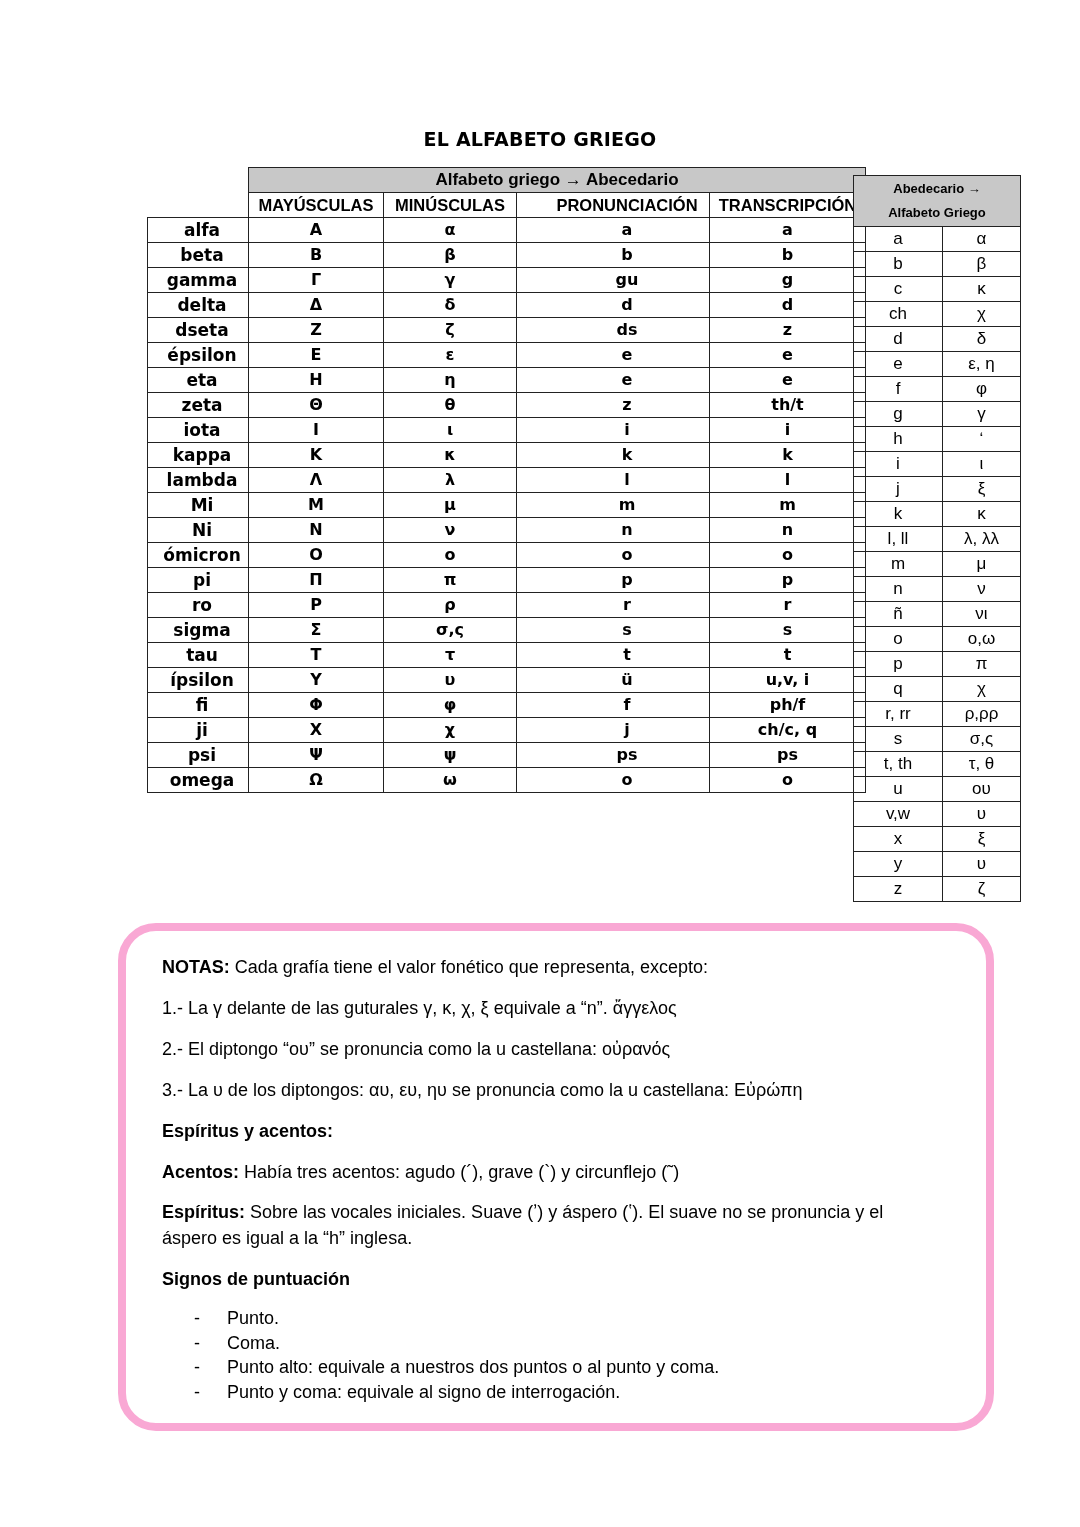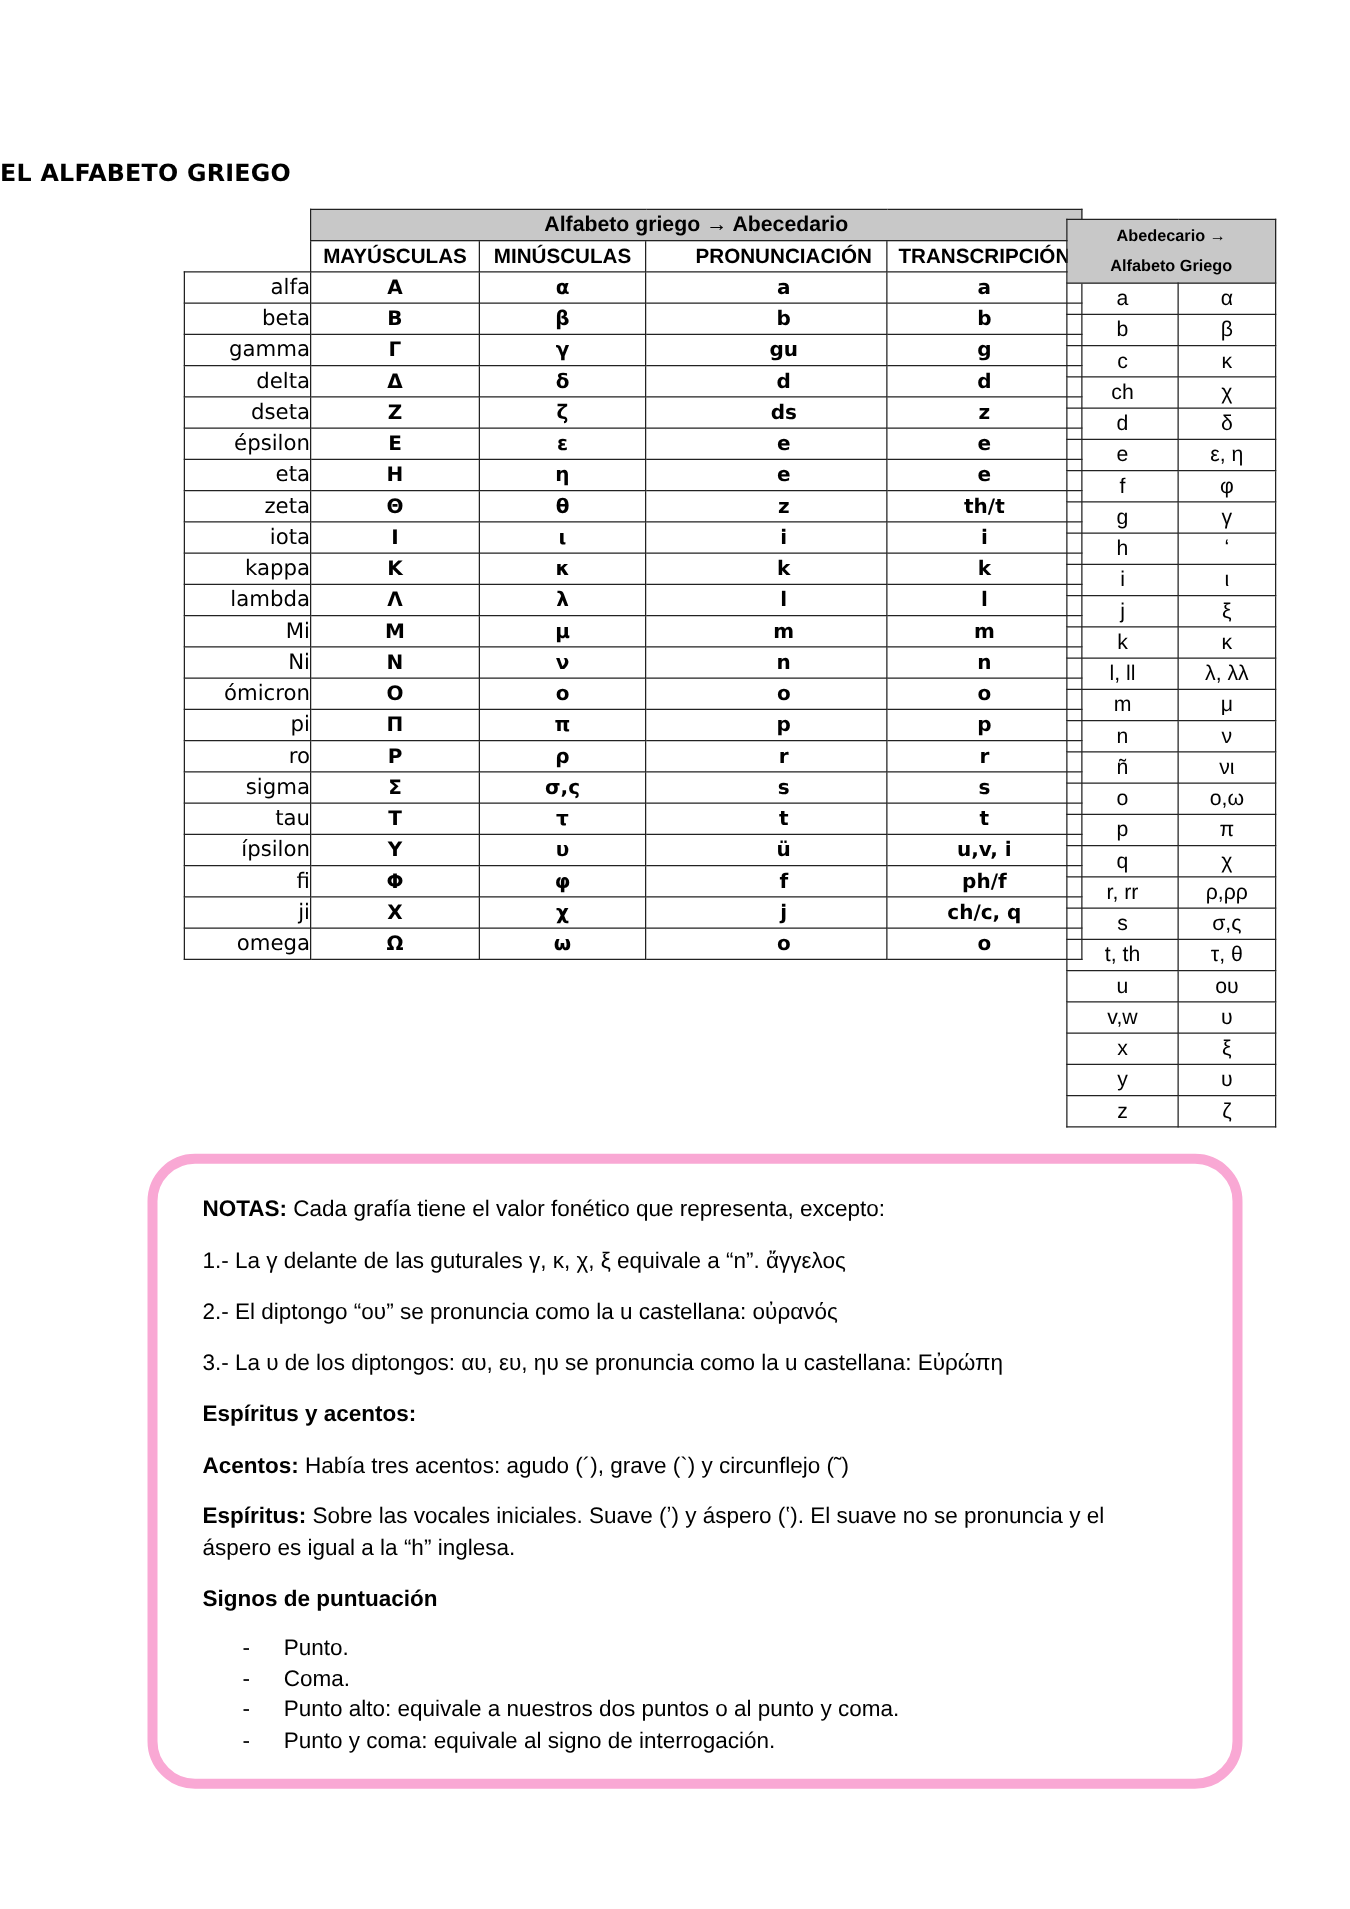--- a/index.html
+++ b/index.html
@@ -1,26 +1,26 @@
 <!DOCTYPE html>
 <html><head>
 <meta charset="utf-8">
 <style>
   html, body { margin: 0; padding: 0; background: #ffffff; }
   body { width: 1080px; height: 1527px; position: relative; overflow: hidden; color: #000; font-family: "Liberation Sans", sans-serif; }
 
-  .title { position: absolute; left: 0; width: 1080px; top: 128px; text-align: left; font-weight: 800; font-size: 19px; letter-spacing: 0.2px; font-family: "DejaVu Sans", sans-serif; }
+  .title { position: absolute; left: 0; width: 1080px; top: 128px; text-align: center; font-weight: 800; font-size: 19px; letter-spacing: 0.2px; font-family: "DejaVu Sans", sans-serif; }
 
   
   .main-table { position: absolute; left: 115px; top: 167px; border-collapse: collapse; font-family: "DejaVu Sans", sans-serif; margin-left: 32px; }
   .main-table td, .main-table th { border: 1.5px solid #222; padding: 0; height: 24px; line-height: 24px; }
   .main-table .blank { border: none; }
   .main-table .group-head { background: #c8c8c8; font-weight: 600; font-size: 17px; text-align: center; height: 24px; font-family: "Liberation Sans", sans-serif; }
   .main-table .col-head { font-weight: 600; font-size: 16.5px; text-align: center; font-family: "Liberation Sans", sans-serif; }
-  .main-table .name { width: 101px; text-align: right; padding-left: 8px; font-size: 17px; font-weight: 400; box-sizing: border-box; }
+  .main-table .name { width: 101px; text-align: center; padding-left: 8px; font-size: 17px; font-weight: 700; box-sizing: border-box; }
   .main-table .c1 { width: 134px; border-radius: 11px; }
   .main-table .c2 { width: 132px; }
   .main-table .c3 { width: 164px; padding-left: 28px; }
   .main-table .c4 { width: 155px; }
   .main-table td.val { text-align: center; font-weight: 700; font-size: 16px; }
 
   
   .side-table { position: absolute; left: 853px; top: 175px; border-collapse: collapse; font-family: "Liberation Sans", sans-serif; }
   .side-table td, .side-table th { border: 1.5px solid #222; padding: 0; height: 24px; line-height: 24px; text-align: center; font-size: 17px; }
   .side-table .head { background: #c8c8c8; font-weight: 700; font-size: 13px; line-height: 24px; height: 50px; }
@@ -195,20 +195,27 @@
         <td class="val c2">φ</td>
         <td class="val c3">f</td>
         <td class="val c4">ph/f</td>
       </tr>
       <tr>
         <td class="name">ji</td>
         <td class="val c1">X</td>
         <td class="val c2">χ</td>
         <td class="val c3">j</td>
         <td class="val c4">ch/c, q</td>
+      </tr>
+      <tr>
+        <td class="name">psi</td>
+        <td class="val c1">Ψ</td>
+        <td class="val c2">ψ</td>
+        <td class="val c3">ps</td>
+        <td class="val c4">ps</td>
       </tr>
       <tr>
         <td class="name">omega</td>
         <td class="val c1">Ω</td>
         <td class="val c2">ω</td>
         <td class="val c3">o</td>
         <td class="val c4">o</td>
       </tr>
     </tbody>
 </table>

